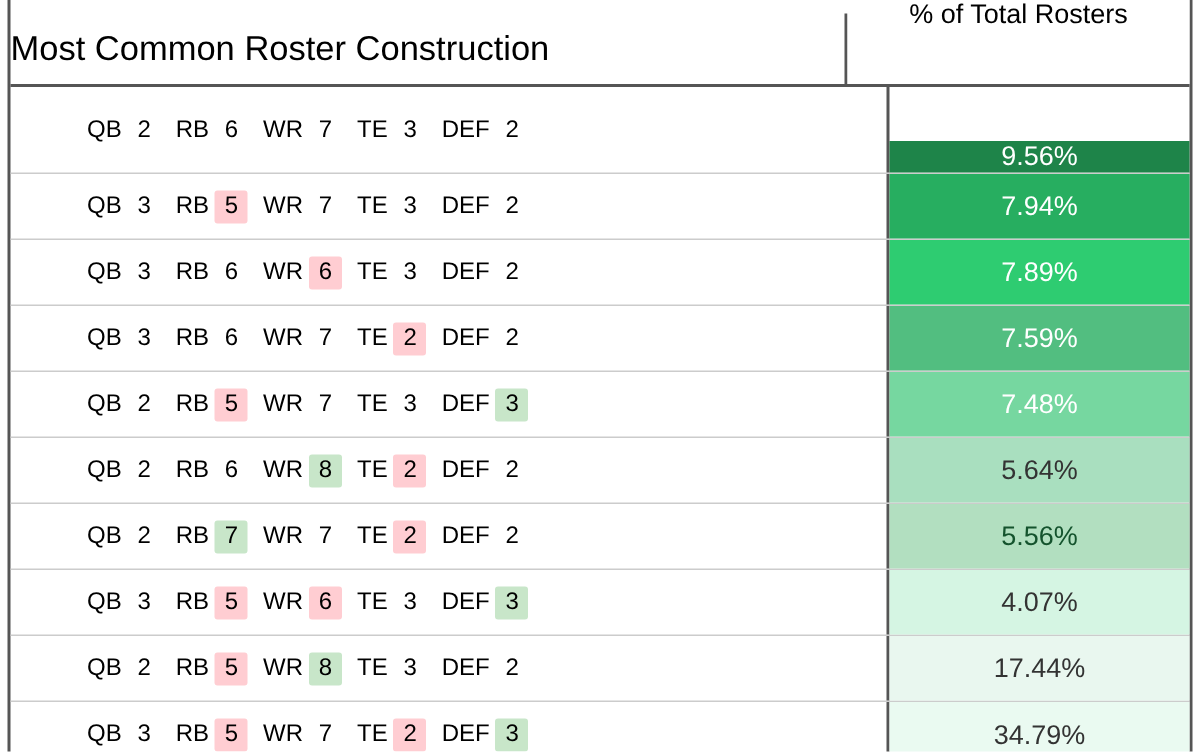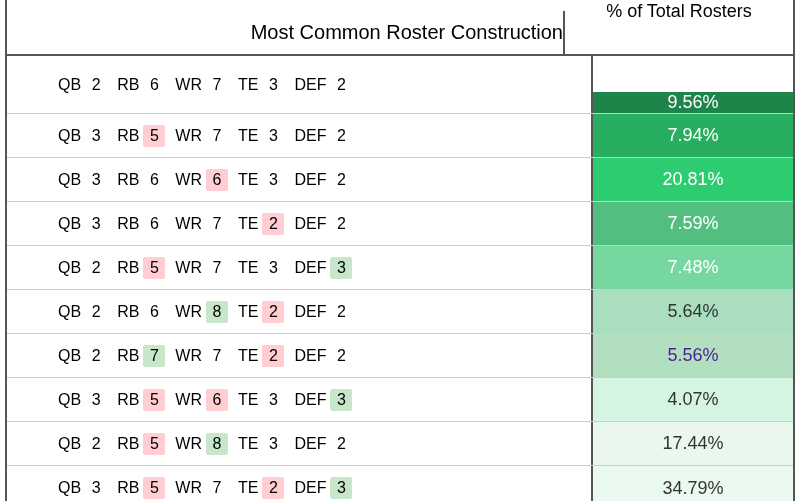--- a/index.html
+++ b/index.html
@@ -17,22 +17,22 @@
       display: inline-flex;
       flex-direction: column;
       width: 790px;
     }
     .header-row {
       display: flex;
       border-bottom: 2px solid #555;
     }
     .header-main {
       flex: 1;
-      text-align: right;
-      font-size: 20px;
+      text-align: left;
+      font-size: 23px;
       font-weight: normal;
       padding: 10px 0;
       border-right: 2px solid #555;
       margin-top: 20px;
     }
     .header-pct {
       width: 228px;
       text-align: center;
       font-size: 18px;
       font-weight: normal;
@@ -92,21 +92,21 @@
       color: #fff;
       font-weight: normal;
     }
     
     .pct-1 { background: #1e8449; margin-top: 36px; }
     .pct-2 { background: #27ae60; }
     .pct-3 { background: #2ecc71; }
     .pct-4 { background: #52be80; }
     .pct-5 { background: #76d7a0; }
     .pct-6 { background: #a9dfbf; color: #333; }
-    .pct-7 { background: #b2dfc0; color: #4c1d95; }
+    .pct-7 { background: #b2dfc0; color: #14532d; }
     .pct-8 { background: #d5f5e3; color: #333; }
     .pct-9 { background: #e9f7ef; color: #333; }
     .pct-10 { background: #eafaf1; color: #333; }
   </style>
 </head>
 <body>
 
 <div class="table-wrapper">
   <div class="header-row">
     <div class="header-main">Most Common Roster Construction</div>
@@ -179,21 +179,21 @@
           </div>
           <div class="pos-group">
             <span class="pos-label">TE</span>
             <span class="pos-num num-neutral">3</span>
           </div>
           <div class="pos-group">
             <span class="pos-label">DEF</span>
             <span class="pos-num num-neutral">2</span>
           </div>
         </div>
-        <div class="pct-cell pct-3">20.81%</div>
+        <div class="pct-cell pct-3">7.89%</div>
       </div>
       <div class="data-row">
         <div class="roster-cell">
           <div class="pos-group">
             <span class="pos-label">QB</span>
             <span class="pos-num num-neutral">3</span>
           </div>
           <div class="pos-group">
             <span class="pos-label">RB</span>
             <span class="pos-num num-neutral">6</span>

